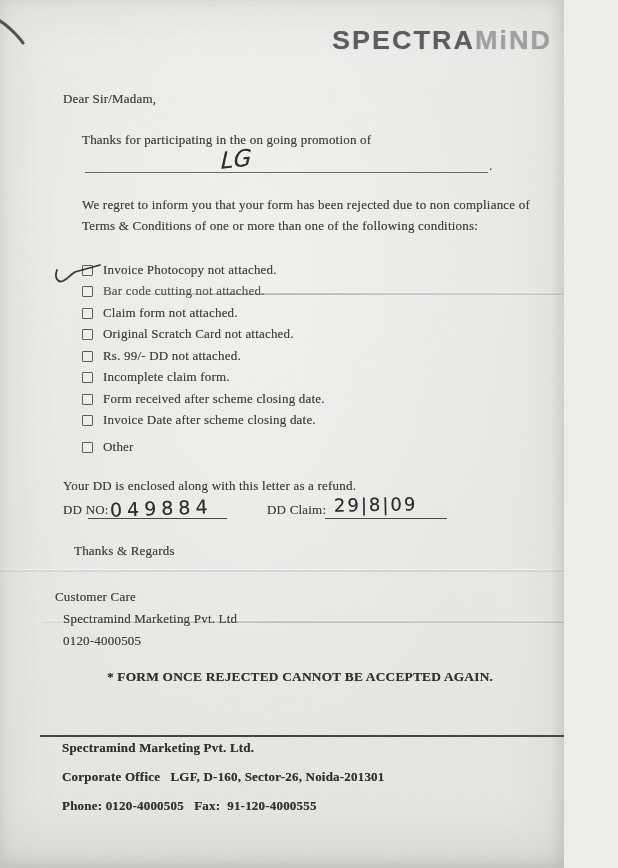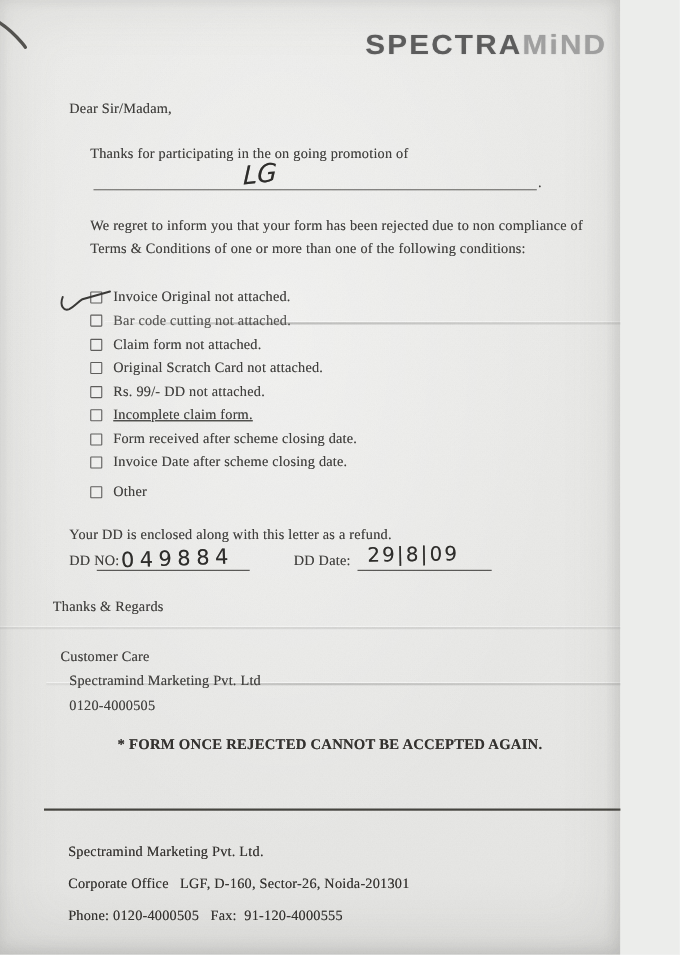--- a/index.html
+++ b/index.html
@@ -32,21 +32,21 @@
   .hand-lg{position:absolute;left:221px;top:146px;font-size:23px;font-style:italic;transform:rotate(-6deg) skewX(-8deg);}
   .hand-ddno{position:absolute;left:110px;top:497px;font-size:19px;letter-spacing:5px;transform:rotate(-2deg);}
   .hand-dddate{position:absolute;left:334px;top:494px;font-size:18px;letter-spacing:2px;transform:rotate(-1deg);}
   .reason-row{position:absolute;left:82px;display:flex;align-items:center;height:18px;}
   .cb{width:9px;height:9px;border:1px solid #5f5e5c;border-radius:1px;margin-right:10px;flex:0 0 auto;background:rgba(252,252,250,0.25);}
   .reason-label{font-size:13px;color:#403f3d;letter-spacing:0.2px;text-shadow:0 0 0.6px rgba(64,63,61,0.55);white-space:pre;}
   .other-line{display:inline-block;width:352px;height:12px;border-bottom:1px solid #59585
 6;margin-left:7px;}
   .notice{position:absolute;top:669px;left:0;width:600px;text-align:center;font-weight:700;font-size:13.4px;color:#34322f;letter-spacing:0.2px;text-shadow:0 0 0.6px rgba(52,50,47,0.6);}
   .footer-rule{position:absolute;top:735px;left:40px;width:537px;height:2px;background:#45443f;}
-  .footer{position:absolute;top:767px;left:62px;font-weight:400;font-size:13px;line-height:14.6px;color:#33312e;letter-spacing:0.2px;text-shadow:0 0 0.6px rgba(51,49,46,0.6);white-space:pre-wrap;}
+  .footer{position:absolute;top:741px;left:62px;font-weight:700;font-size:13px;line-height:14.6px;color:#33312e;letter-spacing:0.2px;text-shadow:0 0 0.6px rgba(51,49,46,0.6);white-space:pre-wrap;}
   .crease{position:absolute;pointer-events:none;}
   .c1{top:293px;left:95px;width:523px;height:2px;
       background:linear-gradient(to right, rgba(190,190,188,0), rgba(178,178,176,0.85) 25%, rgba(195,195,193,0.45));
       box-shadow:0 -1px 0 rgba(255,255,255,0.55);}
   .c2{top:570px;left:0;width:618px;height:2px;
       background:linear-gradient(to right, rgba(185,185,183,0.35), rgba(185,185,183,0.55) 60%, rgba(185,185,183,0.3));
       box-shadow:0 -1px 0 rgba(255,255,255,0.5);opacity:.8;}
   .c3{top:621px;left:42px;width:576px;height:2px;
       background:linear-gradient(to right, rgba(168,168,166,0.15), rgba(168,168,166,0.6) 40%, rgba(168,168,166,0.35));
       box-shadow:0 -1px 0 rgba(255,255,255,0.5);}
@@ -79,42 +79,42 @@
 
   <div class="blank-line" style="left:85px;top:152px;width:403px;height:20px;"></div>
   <div class="hand hand-lg">LG</div>
   <div class="txt" style="left:489px;top:158px;">.</div>
 
   <div class="txt" style="left:82px;top:197px;">We regret to inform you that your form has been rejected due to non compliance of</div>
   <div class="txt" style="left:82px;top:218px;">Terms &amp; Conditions of one or more than one of the following conditions:</div>
 
   <div class="reason-row" style="top:261px;">
     <span class="cb"></span>
-    <span class="reason-label">Invoice Original not attached.</span>
+    <span class="reason-label">Invoice Photocopy not attached.</span>
   </div>
   <svg class="tick-mark" width="52" height="26" viewBox="0 0 52 26">
     <path d="M4 8 C 1 16 5 21 10 19 C 15 16.5 17 13 22 10 L 47 3" stroke="#3a3937" stroke-width="1.8" fill="none" stroke-linecap="round"></path>
   </svg>
   <div class="reason-row" style="top:282px;">
     <span class="cb"></span>
     <span class="reason-label" style="opacity:.85;">Bar code cutting not attached.</span>
   </div>
   <div class="reason-row" style="top:325px;">
     <span class="cb"></span>
     <span class="reason-label">Original Scratch Card not attached.</span>
   </div>
   <div class="reason-row" style="top:304px;">
     <span class="cb"></span>
     <span class="reason-label">Claim form not attached.</span>
   </div>
   <div class="reason-row" style="top:347px;">
     <span class="cb"></span>
     <span class="reason-label">Rs. 99/- DD not attached.</span>
   </div>
-  <div class="reason-row" style="top:368px;text-decoration:underline;">
+  <div class="reason-row" style="top:368px;">
     <span class="cb"></span>
     <span class="reason-label">Incomplete claim form.</span>
   </div>
   <div class="reason-row" style="top:390px;">
     <span class="cb"></span>
     <span class="reason-label">Form received after scheme closing date.</span>
   </div>
   <div class="reason-row" style="top:411px;">
     <span class="cb"></span>
     <span class="reason-label">Invoice Date after scheme closing date.</span>
@@ -122,25 +122,25 @@
   <div class="reason-row" style="top:438px;">
     <span class="cb"></span>
     <span class="reason-label">Other</span>
     <span class="other-line"></span>
   </div>
 
   <div class="txt" style="left:63px;top:478px;">Your DD is enclosed along with this letter as a refund.</div>
   <div class="txt" style="left:63px;top:502px;">DD NO:</div>
   <div class="blank-line" style="left:88px;top:489px;width:139px;height:29px;border-bottom-width:1.5px;border-bottom-color:#4b4a48;"></div>
   <div class="hand hand-ddno">049884</div>
-  <div class="txt" style="left:267px;top:502px;">DD Date:</div>
+  <div class="txt" style="left:267px;top:502px;">DD Claim:</div>
   <div class="blank-line" style="left:325px;top:489px;width:122px;height:29px;border-bottom-width:1.5px;border-bottom-color:#4b4a48;"></div>
   <div class="hand hand-dddate">29|8|09</div>
 
-  <div class="txt" style="left:48px;top:543px;text-align:center;">Thanks &amp; Regards</div>
+  <div class="txt" style="left:74px;top:543px;text-align:center;">Thanks &amp; Regards</div>
   <div class="txt" style="left:55px;top:589px;">Customer Care</div>
   <div class="txt" style="left:63px;top:611px;">Spectramind Marketing Pvt. Ltd</div>
   <div class="txt" style="left:63px;top:633px;">0120-4000505</div>
 
   <div class="notice">* FORM ONCE REJECTED CANNOT BE ACCEPTED AGAIN.</div>
 
   <div class="footer-rule"></div>
   <div class="footer"><span>Spectramind Marketing Pvt. Ltd.</span><br>
 <span>Corporate Office   LGF, D-160, Sector-26, Noida-201301</span><br>
 <span>Phone: 0120-4000505   Fax:  91-120-4000555</span></div>

